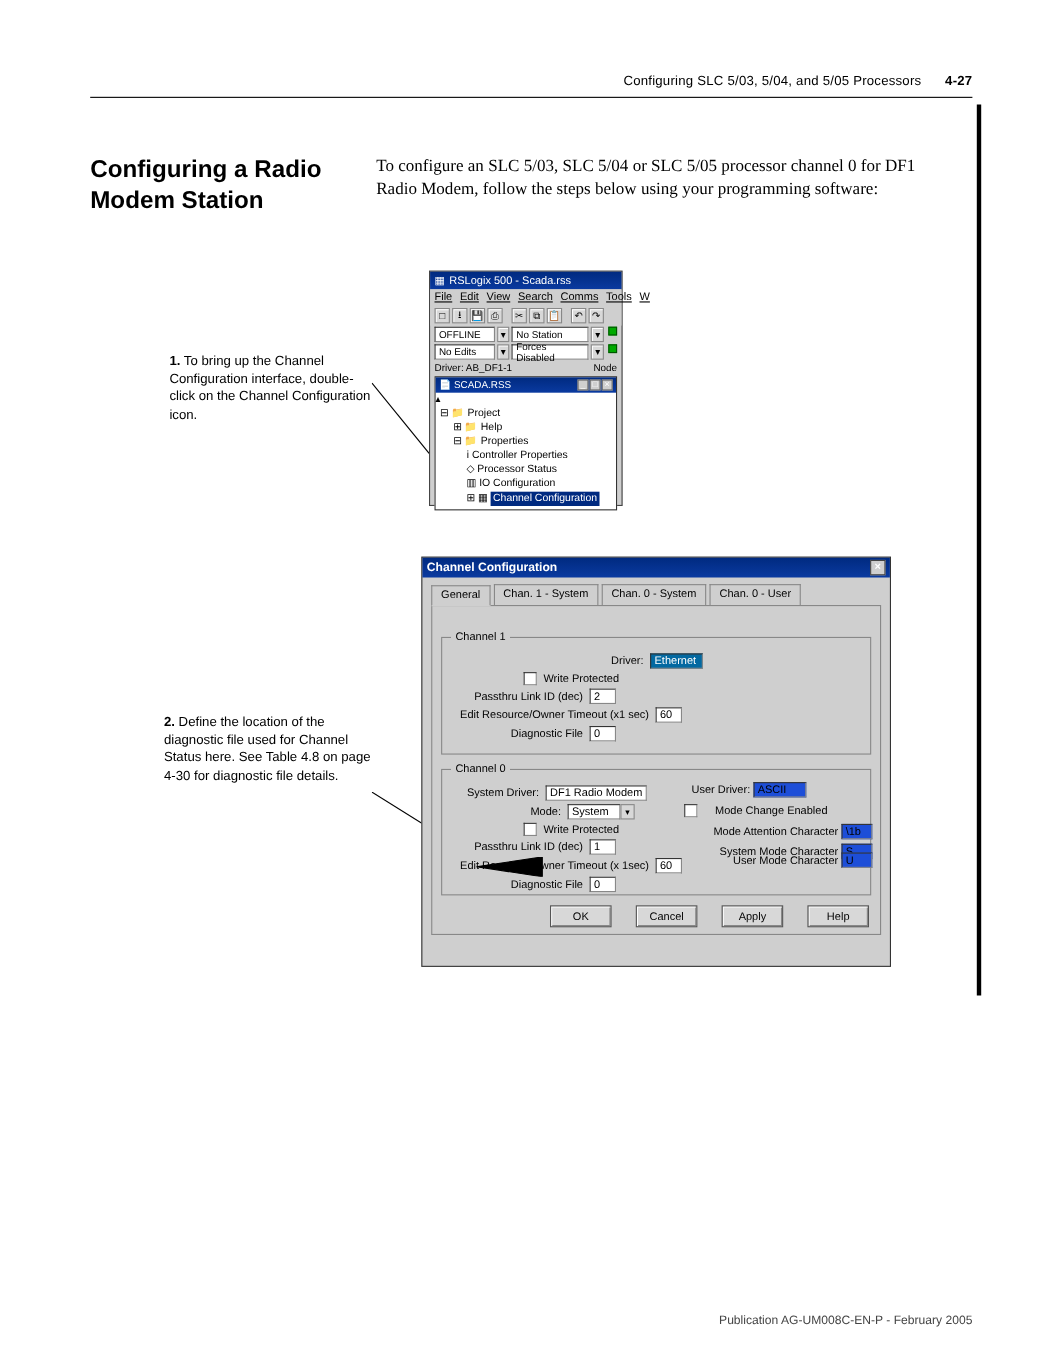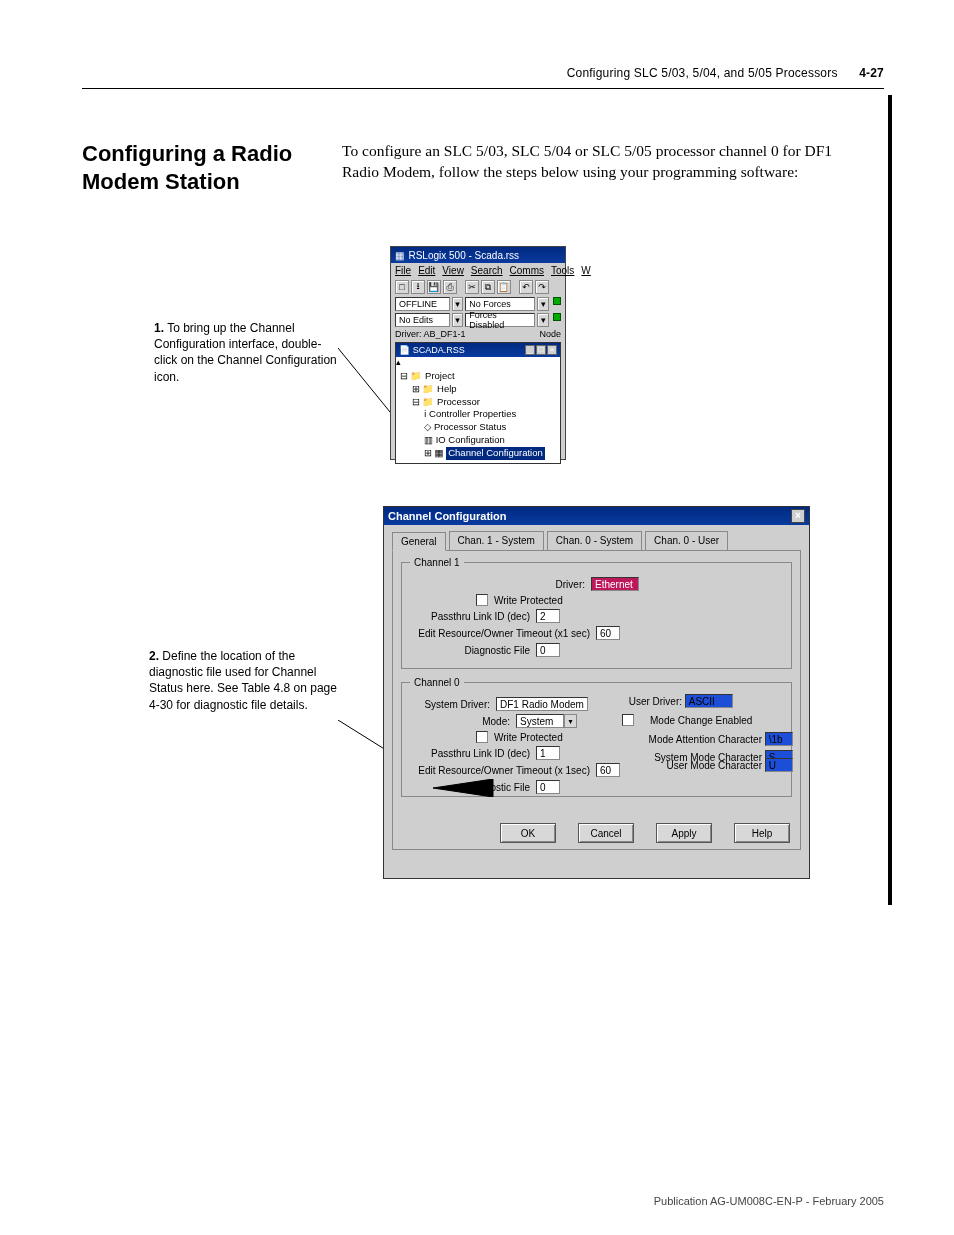--- a/index.html
+++ b/index.html
@@ -180,21 +180,21 @@
   }
   .ccdlg .tab.active {
     background: #cfcfcf;
     border-bottom: 1px solid #cfcfcf;
     z-index: 2;
     top: 1px;
   }
   .ccdlg .tabpanel {
     margin: 0 8px 8px 8px;
     border: 1px solid #888;
-    padding: 6px 8px 10px 8px;
+    padding: 23px 8px 10px 8px;
     background: #cfcfcf;
     height: 300px;
     position: relative;
   }
   .ccdlg fieldset {
     border: 1px solid #888;
     padding: 6px 8px 8px 8px;
     margin-bottom: 8px;
     font-size: 10px;
   }
@@ -301,21 +301,21 @@
     <span style="width:4px"></span>
     <span class="btn">↶</span>
     <span class="btn">↷</span>
   </div>
   <div class="statusrow">
     <div class="sel" style="width:56px">
       <span>OFFLINE</span>
     </div>
     <div class="btnsm">▾</div>
     <div class="sel" style="width:72px">
-      <span>No Forces</span>
+      <span>No Station</span>
     </div>
     <div class="btnsm">▾</div>
     <span class="led"></span>
   </div>
   <div class="statusrow">
     <div class="sel" style="width:56px">
       <span>No Edits</span>
     </div>
     <div class="btnsm">▾</div>
     <div class="sel" style="width:72px">
@@ -334,21 +334,21 @@
       <span class="winctrls">
         <span class="wc">_</span>
         <span class="wc">□</span>
         <span class="wc">×</span>
       </span>
     </div>
     <div class="scrollbtn">▴</div>
     <div class="tree">
       <div>⊟ 📁 <span>Project</span></div>
       <div class="ind1">⊞ 📁 <span>Help</span></div>
-      <div class="ind1">⊟ 📁 <span>Processor</span></div>
+      <div class="ind1">⊟ 📁 <span>Properties</span></div>
       <div class="ind2">ℹ <span>Controller Properties</span></div>
       <div class="ind2">◇ <span>Processor Status</span></div>
       <div class="ind2">▥ <span>IO Configuration</span></div>
       <div class="ind2">⊞ ▦ <span class="sel">Channel Configuration</span></div>
     </div>
   </div>
 </div>
 
 <div class="ccdlg">
   <div class="dlg-title">
@@ -360,21 +360,21 @@
     <div class="tab">Chan. 1 - System</div>
     <div class="tab">Chan. 0 - System</div>
     <div class="tab">Chan. 0 - User</div>
   </div>
   <div class="tabpanel">
 
     <fieldset>
       <legend>Channel 1</legend>
       <div class="row">
         <div class="lbl">Driver:</div>
-        <div class="val" style="background:#be185d;color:#fff">Ethernet</div>
+        <div class="val" style="background:#0369a1;color:#fff">Ethernet</div>
       </div>
       <div class="row">
         <div class="lbl" style="width:60px"></div>
         <span class="chk"></span>
         <span>Write Protected</span>
       </div>
       <div class="row">
         <div class="lbl" style="width:120px">Passthru Link ID (dec)</div>
         <div class="val" style="min-width:24px">2</div>
       </div>

